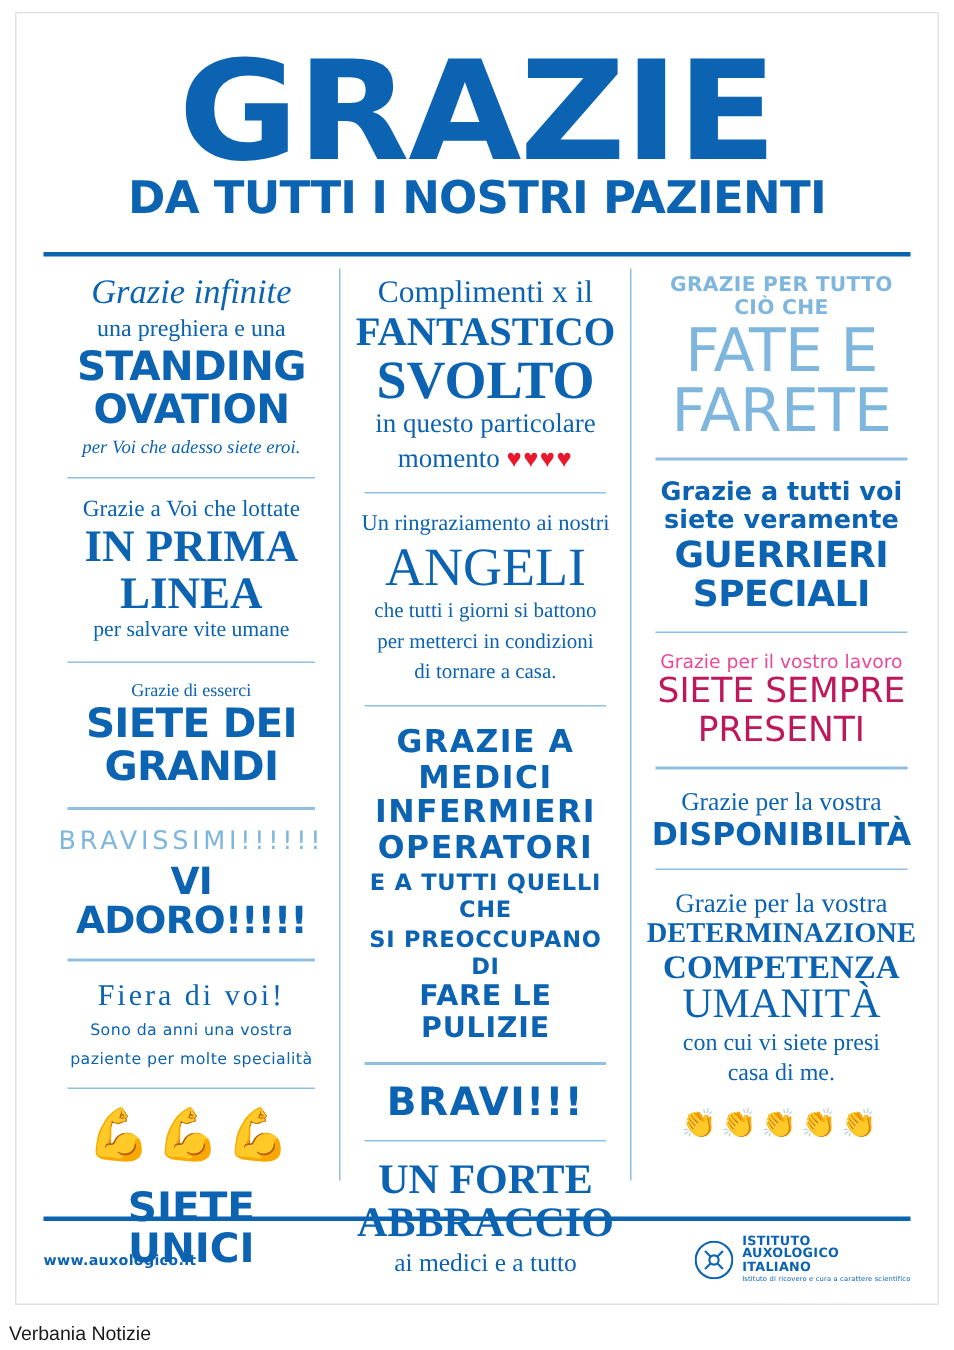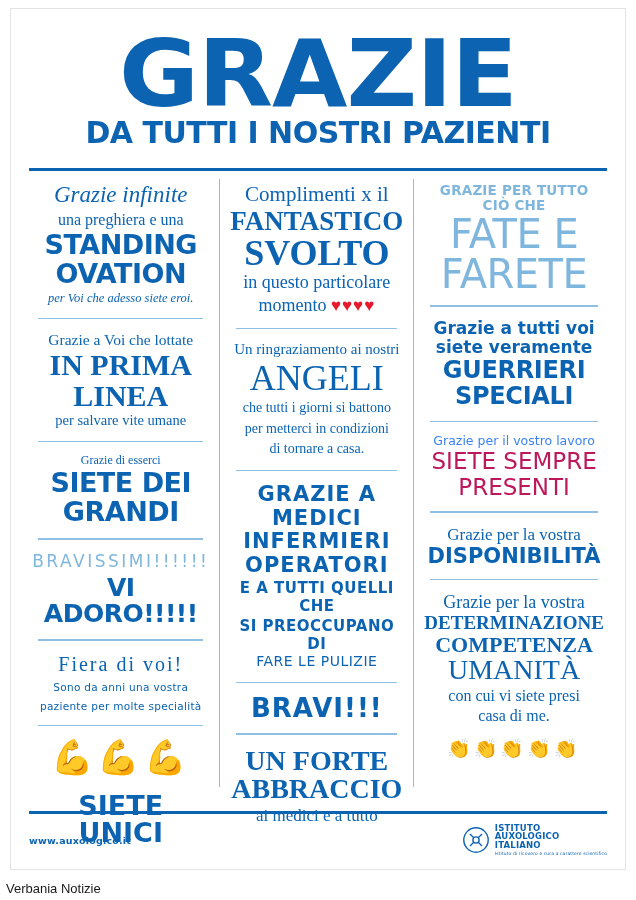--- a/index.html
+++ b/index.html
@@ -63,21 +63,20 @@
     height: 3px;
     background: #0b63b1;
     margin: 14px 18px 0 18px;
   }
   
   .columns {
     display: flex;
     padding: 8px 18px 0 18px;
     box-sizing: border-box;
     height: 616px;
-    justify-content: center;
   }
   .col {
     flex: 1 1 33.33%;
     padding: 4px 10px 0 10px;
     box-sizing: border-box;
     text-align: center;
     color: #0b63b1;
     position: relative;
   }
   .col + .col {
@@ -249,22 +248,22 @@
   .t-etutti {
     font-family: "DejaVu Sans", sans-serif;
     font-weight: bold;
     font-size: 15px;
     letter-spacing: 0.5px;
     line-height: 1.2;
     margin-top: 2px;
   }
   .t-farelepulizie {
     font-family: "DejaVu Sans", sans-serif;
-    font-weight: normal;
-    font-size: 14px;
+    font-weight: bold;
+    font-size: 19px;
     letter-spacing: 0.5px;
     line-height: 1.1;
     margin-top: 1px;
   }
   .t-bravi {
     font-family: "DejaVu Sans", sans-serif;
     font-weight: bold;
     font-size: 26px;
     letter-spacing: 1px;
     line-height: 1;
@@ -309,21 +308,21 @@
     font-weight: bold;
     font-size: 24px;
     line-height: 1.04;
     letter-spacing: -0.3px;
     margin-top: 1px;
   }
   .t-grazieperilvostro {
     font-family: "DejaVu Sans", sans-serif;
     font-size: 12.5px;
     line-height: 1.15;
-    color: #3b82f6;
+    color: #ec4899;
   }
   .t-sietesempre {
     font-family: "DejaVu Sans", sans-serif;
     font-size: 23px;
     line-height: 1.02;
     color: #be185d;
     margin-top: 2px;
   }
   .t-grazieperlavostra {
     font-family: "Liberation Serif", serif;

